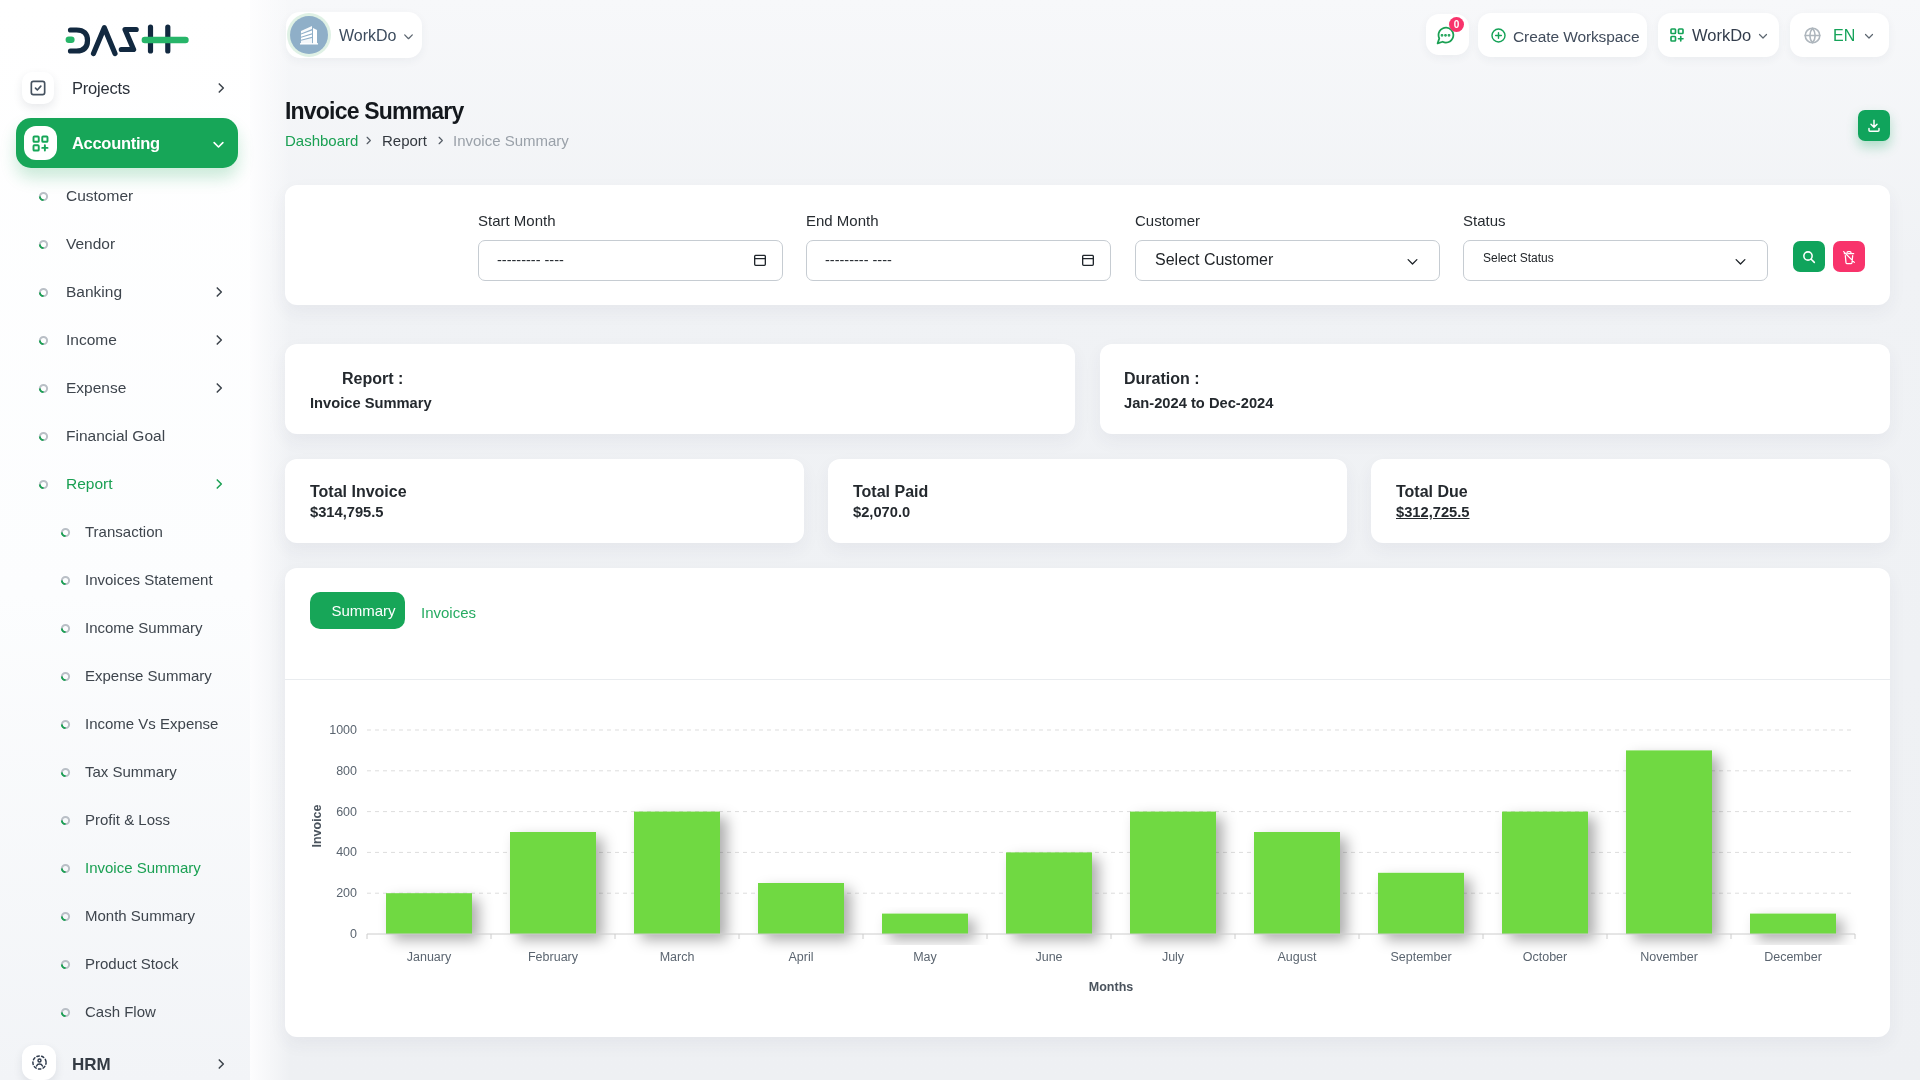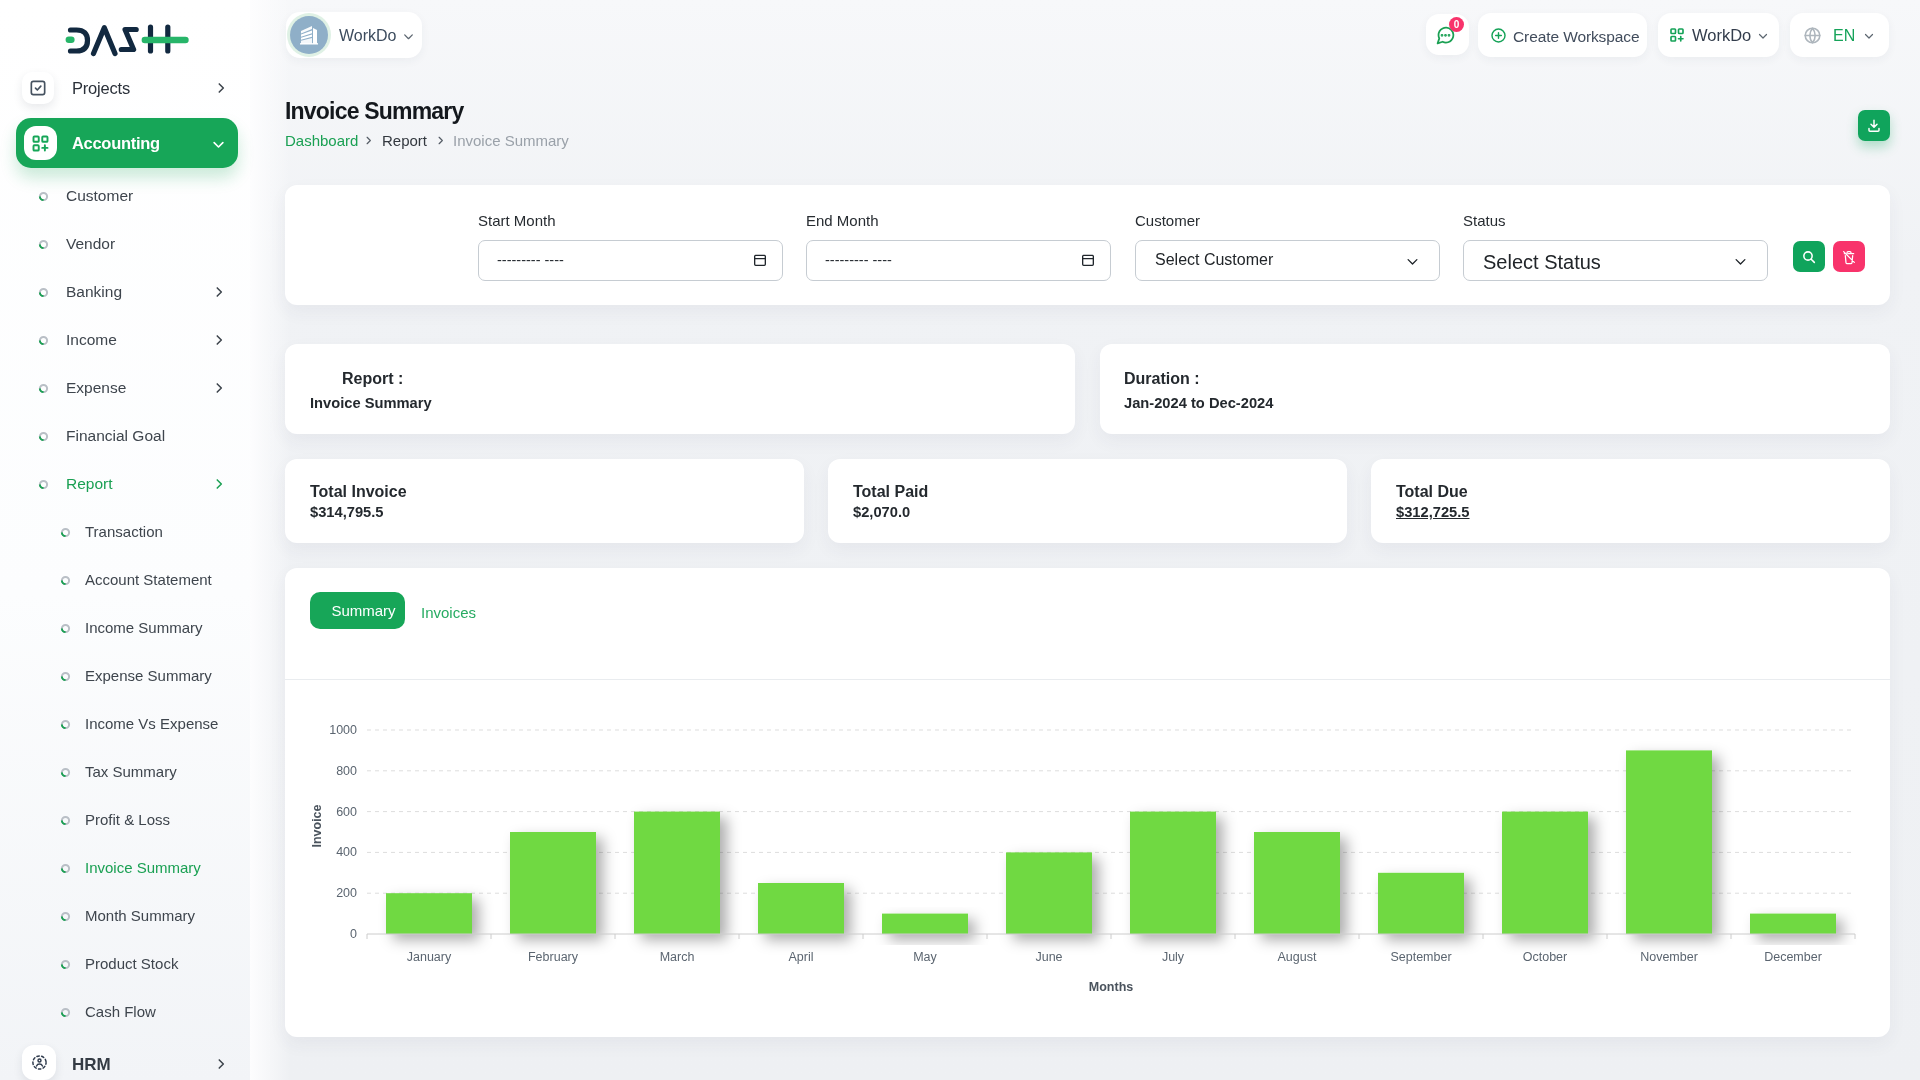--- a/index.html
+++ b/index.html
@@ -98,21 +98,21 @@
   </svg>
 <svg class="abs" style="left:60px;top:527px" width="11" height="11" viewBox="0 0 11 11">
     <circle cx="5.5" cy="5.5" r="3.6" fill="none" stroke="#b9bfc6" stroke-width="2"></circle>
     <path d="M1.9 5.5 A3.6 3.6 0 0 0 5.5 9.1" fill="none" stroke="#1aa053" stroke-width="2"></path>
   </svg>
 <div class="abs" style="left:85px;top:523px;font-size:15px;color:#3e454d;">Transaction</div>
 <svg class="abs" style="left:60px;top:575px" width="11" height="11" viewBox="0 0 11 11">
     <circle cx="5.5" cy="5.5" r="3.6" fill="none" stroke="#b9bfc6" stroke-width="2"></circle>
     <path d="M1.9 5.5 A3.6 3.6 0 0 0 5.5 9.1" fill="none" stroke="#1aa053" stroke-width="2"></path>
   </svg>
-<div class="abs" style="left:85px;top:571px;font-size:15px;color:#3e454d;">Account Statement</div>
+<div class="abs" style="left:85px;top:571px;font-size:15px;color:#3e454d;">Invoices Statement</div>
 <svg class="abs" style="left:60px;top:623px" width="11" height="11" viewBox="0 0 11 11">
     <circle cx="5.5" cy="5.5" r="3.6" fill="none" stroke="#b9bfc6" stroke-width="2"></circle>
     <path d="M1.9 5.5 A3.6 3.6 0 0 0 5.5 9.1" fill="none" stroke="#1aa053" stroke-width="2"></path>
   </svg>
 <div class="abs" style="left:85px;top:619px;font-size:15px;color:#3e454d;">Income Summary</div>
 <svg class="abs" style="left:60px;top:671px" width="11" height="11" viewBox="0 0 11 11">
     <circle cx="5.5" cy="5.5" r="3.6" fill="none" stroke="#b9bfc6" stroke-width="2"></circle>
     <path d="M1.9 5.5 A3.6 3.6 0 0 0 5.5 9.1" fill="none" stroke="#1aa053" stroke-width="2"></path>
   </svg>
 <div class="abs" style="left:85px;top:667px;font-size:15px;color:#3e454d;">Expense Summary</div>
@@ -251,21 +251,21 @@
     <path d="M4 10 h16"></path>
   </svg>
 <div class="abs" style="left:1135px;top:212px;font-size:15px;color:#272c31;">Customer</div>
 <div class="abs" style="left:1135px;top:240px;width:305px;height:41px;background:#fff;border:1px solid #c6ccd2;border-radius:7px;"></div>
 <div class="abs" style="left:1155px;top:251px;font-size:16px;color:#212529;">Select Customer</div>
 <svg class="abs" style="left:1405px;top:254px" width="15" height="15" viewBox="0 0 24 24" fill="none" stroke="#1c2227" stroke-width="2.1" stroke-linecap="round" stroke-linejoin="round">
     <path d="M5 9 l7 7 7-7"></path>
   </svg>
 <div class="abs" style="left:1463px;top:212px;font-size:15px;color:#272c31;">Status</div>
 <div class="abs" style="left:1463px;top:240px;width:305px;height:41px;background:#fff;border:1px solid #c6ccd2;border-radius:7px;"></div>
-<div class="abs" style="left:1483px;top:251px;font-size:20px;color:#212529;">Select Status</div>
+<div class="abs" style="left:1483px;top:251px;font-size:12px;color:#212529;">Select Status</div>
 <svg class="abs" style="left:1733px;top:254px" width="15" height="15" viewBox="0 0 24 24" fill="none" stroke="#1c2227" stroke-width="2.1" stroke-linecap="round" stroke-linejoin="round">
     <path d="M5 9 l7 7 7-7"></path>
   </svg>
 <div class="abs" style="left:1793px;top:241px;width:32px;height:31px;background:#10a45c;border-radius:7px;"></div>
 <svg class="abs" style="left:1801px;top:249px" width="16" height="16" viewBox="0 0 24 24" fill="none" stroke="#fff" stroke-width="2.3" stroke-linecap="round">
     <circle cx="10.5" cy="10.5" r="6.2"></circle>
     <path d="M15.3 15.3 L20 20"></path>
   </svg>
 <div class="abs" style="left:1833px;top:241px;width:32px;height:31px;background:#f8336b;border-radius:7px;"></div>
 <svg class="abs" style="left:1841px;top:249px" width="16" height="16" viewBox="0 0 24 24" fill="none" stroke="#fff" stroke-width="1.9" stroke-linecap="round" stroke-linejoin="round">

